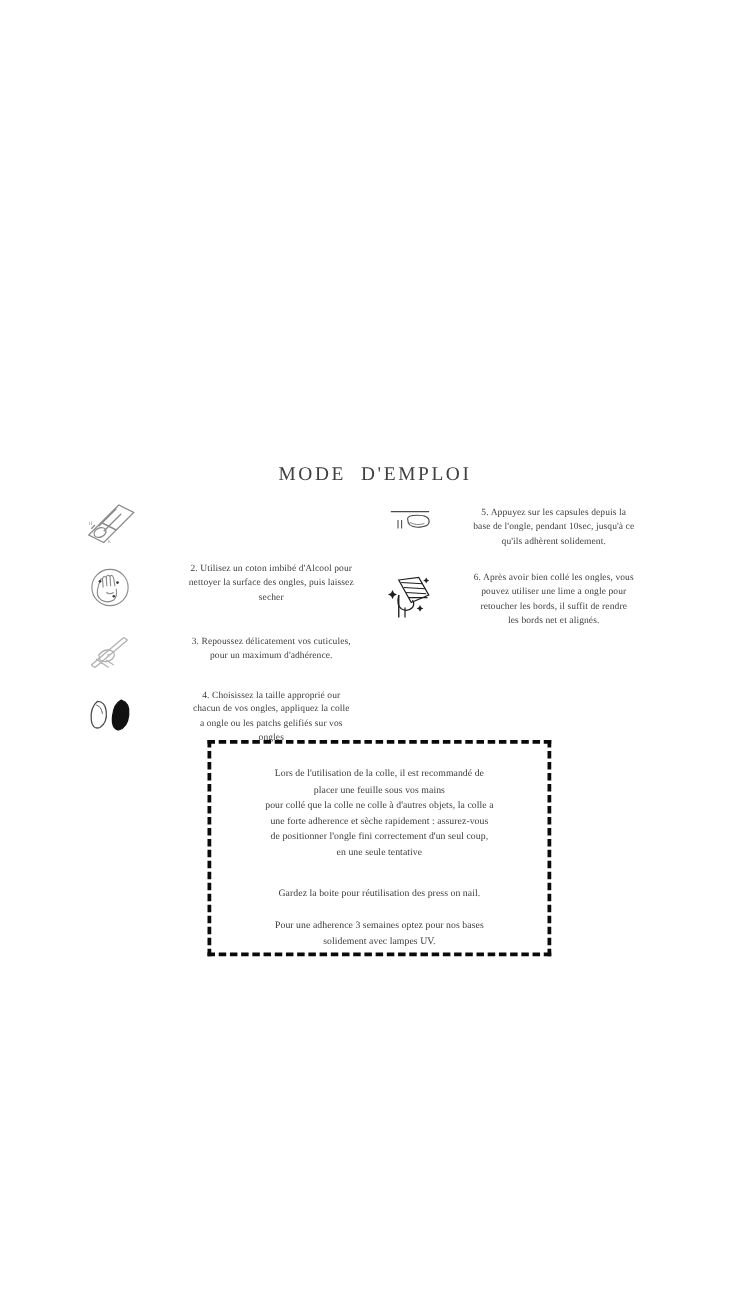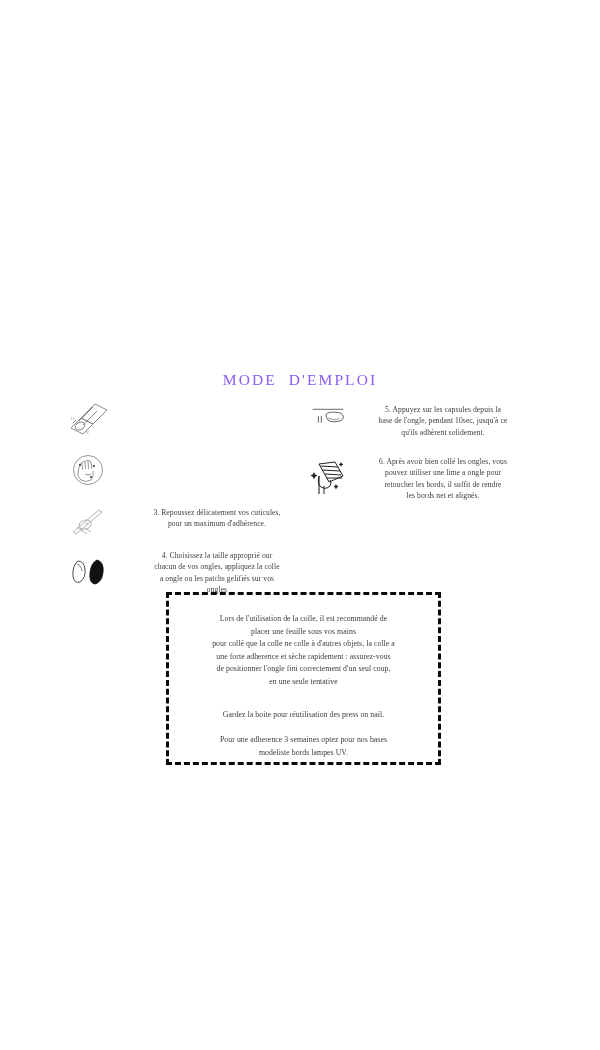--- a/index.html
+++ b/index.html
@@ -24,21 +24,21 @@
 
   
   .title {
     position: absolute;
     top: 371px;
     left: 0;
     width: 600px;
     text-align: center;
     font-size: 15.5px;
     letter-spacing: 2.1px;
-    color: #8b5cf6;
+    color: #404040;
     font-family: "Liberation Serif", "DejaVu Serif", serif;
     white-space: pre;
   }
 
   
   .steps-left {
     position: absolute;
     left: 62px;
     top: 396px;
     width: 258px;
@@ -152,20 +152,25 @@
             <path d="M11 22 Q10 27 14 30 Q19 33 24 30 Q27 27 26 21"></path>
             <path d="M15 13 L15.5 20"></path>
             <path d="M18 12 L18.5 19"></path>
             <path d="M21 11 L21.5 19"></path>
             <path d="M18 24 Q21 26 24 24"></path>
           </g>
           <circle cx="13" cy="15" r="1.1" fill="#3a3a3a"></circle>
           <circle cx="27" cy="16" r="1.1" fill="#3a3a3a"></circle>
           <circle cx="24" cy="27" r="1" fill="#3a3a3a"></circle>
         </svg>
+      </div>
+      <div class="step-text">
+        <span>2. Utilisez un coton imbibé d'Alcool pour</span><br>
+        <span>nettoyer la surface des ongles, puis laissez</span><br>
+        <span>secher</span>
       </div>
     </div>
 
     <div class="step s3">
       <div class="step-icon">
         <svg width="46" height="34" viewBox="0 0 46 34">
           <g fill="none" stroke="#b0b0b0" stroke-width="1">
             <path d="M8 28 L34 6"></path>
             <path d="M11 30 L37 8"></path>
             <path d="M34 6 L37 8"></path>
@@ -268,19 +273,19 @@
       <div class="note-gap-1"></div>
 
       <p class="note-p">
         <span>Gardez la boite pour réutilisation des press on nail.</span>
       </p>
 
       <div class="note-gap-2"></div>
 
       <p class="note-p">
         <span>Pour une adherence 3 semaines optez pour nos bases</span><br>
-        <span>modeliste bords lampes UV.</span>
+        <span>solidement avec lampes UV.</span>
       </p>
 
     </div>
   </div>
 
 </div>
 
 </body></html>

